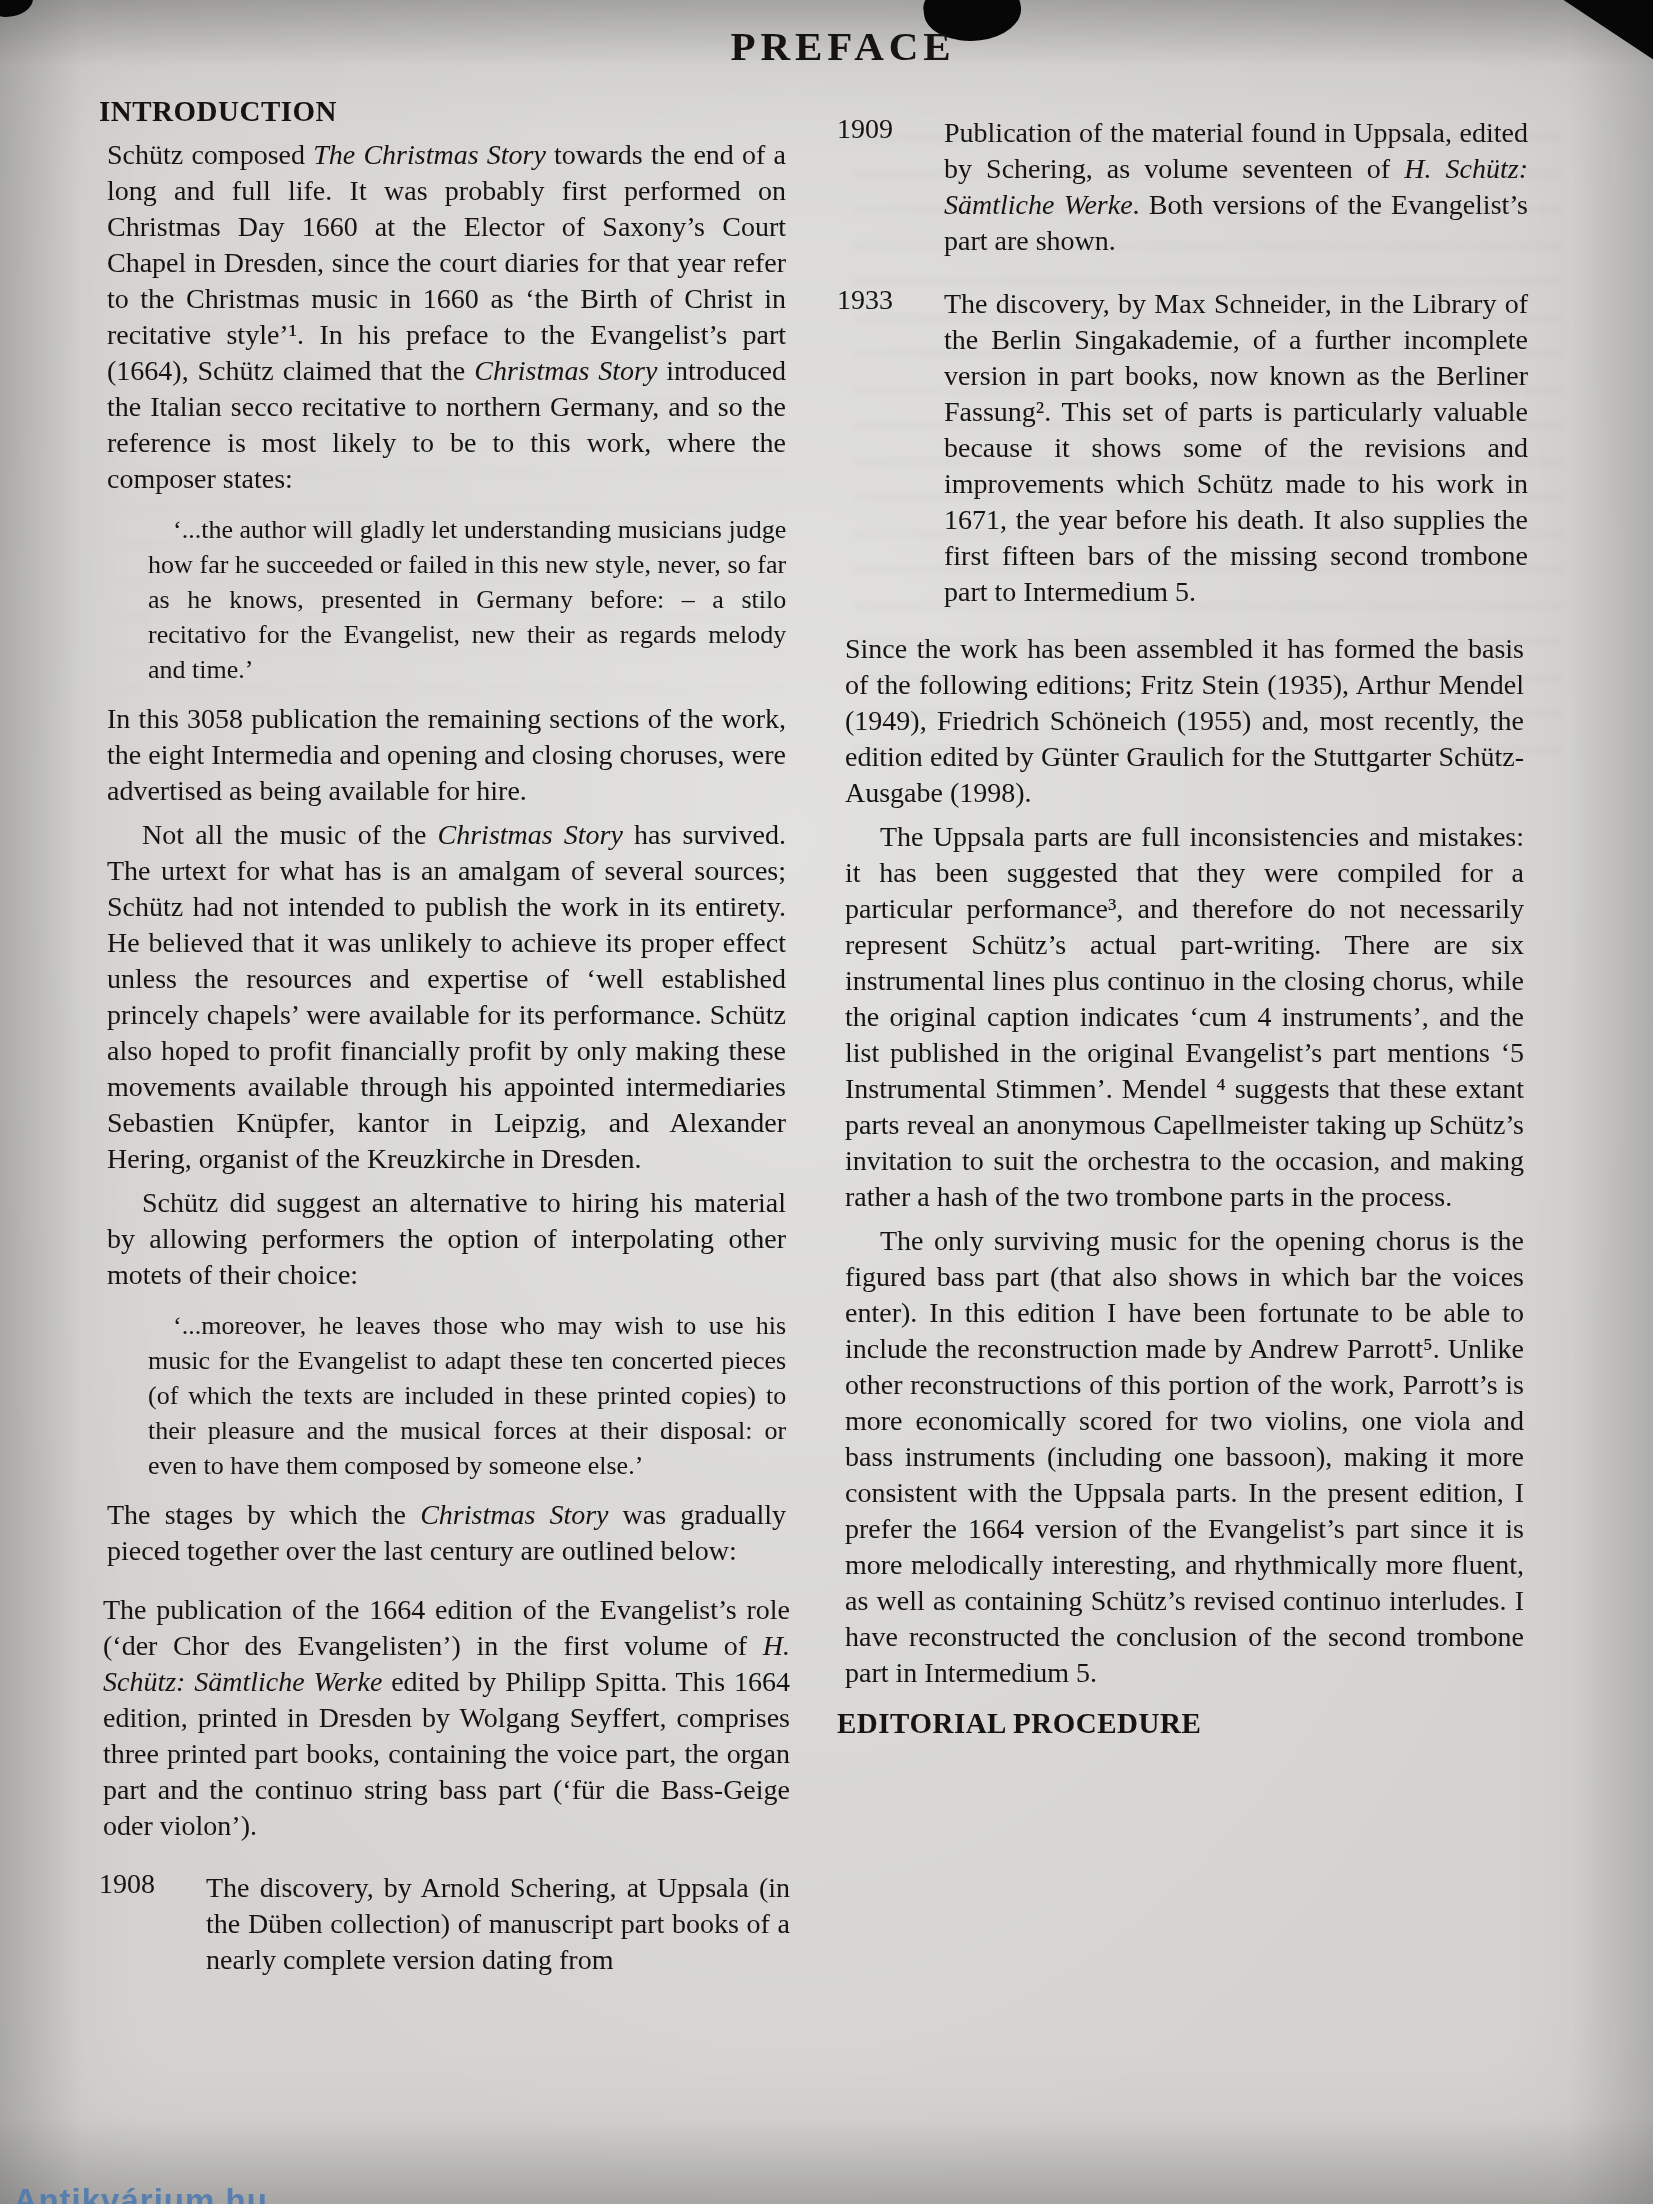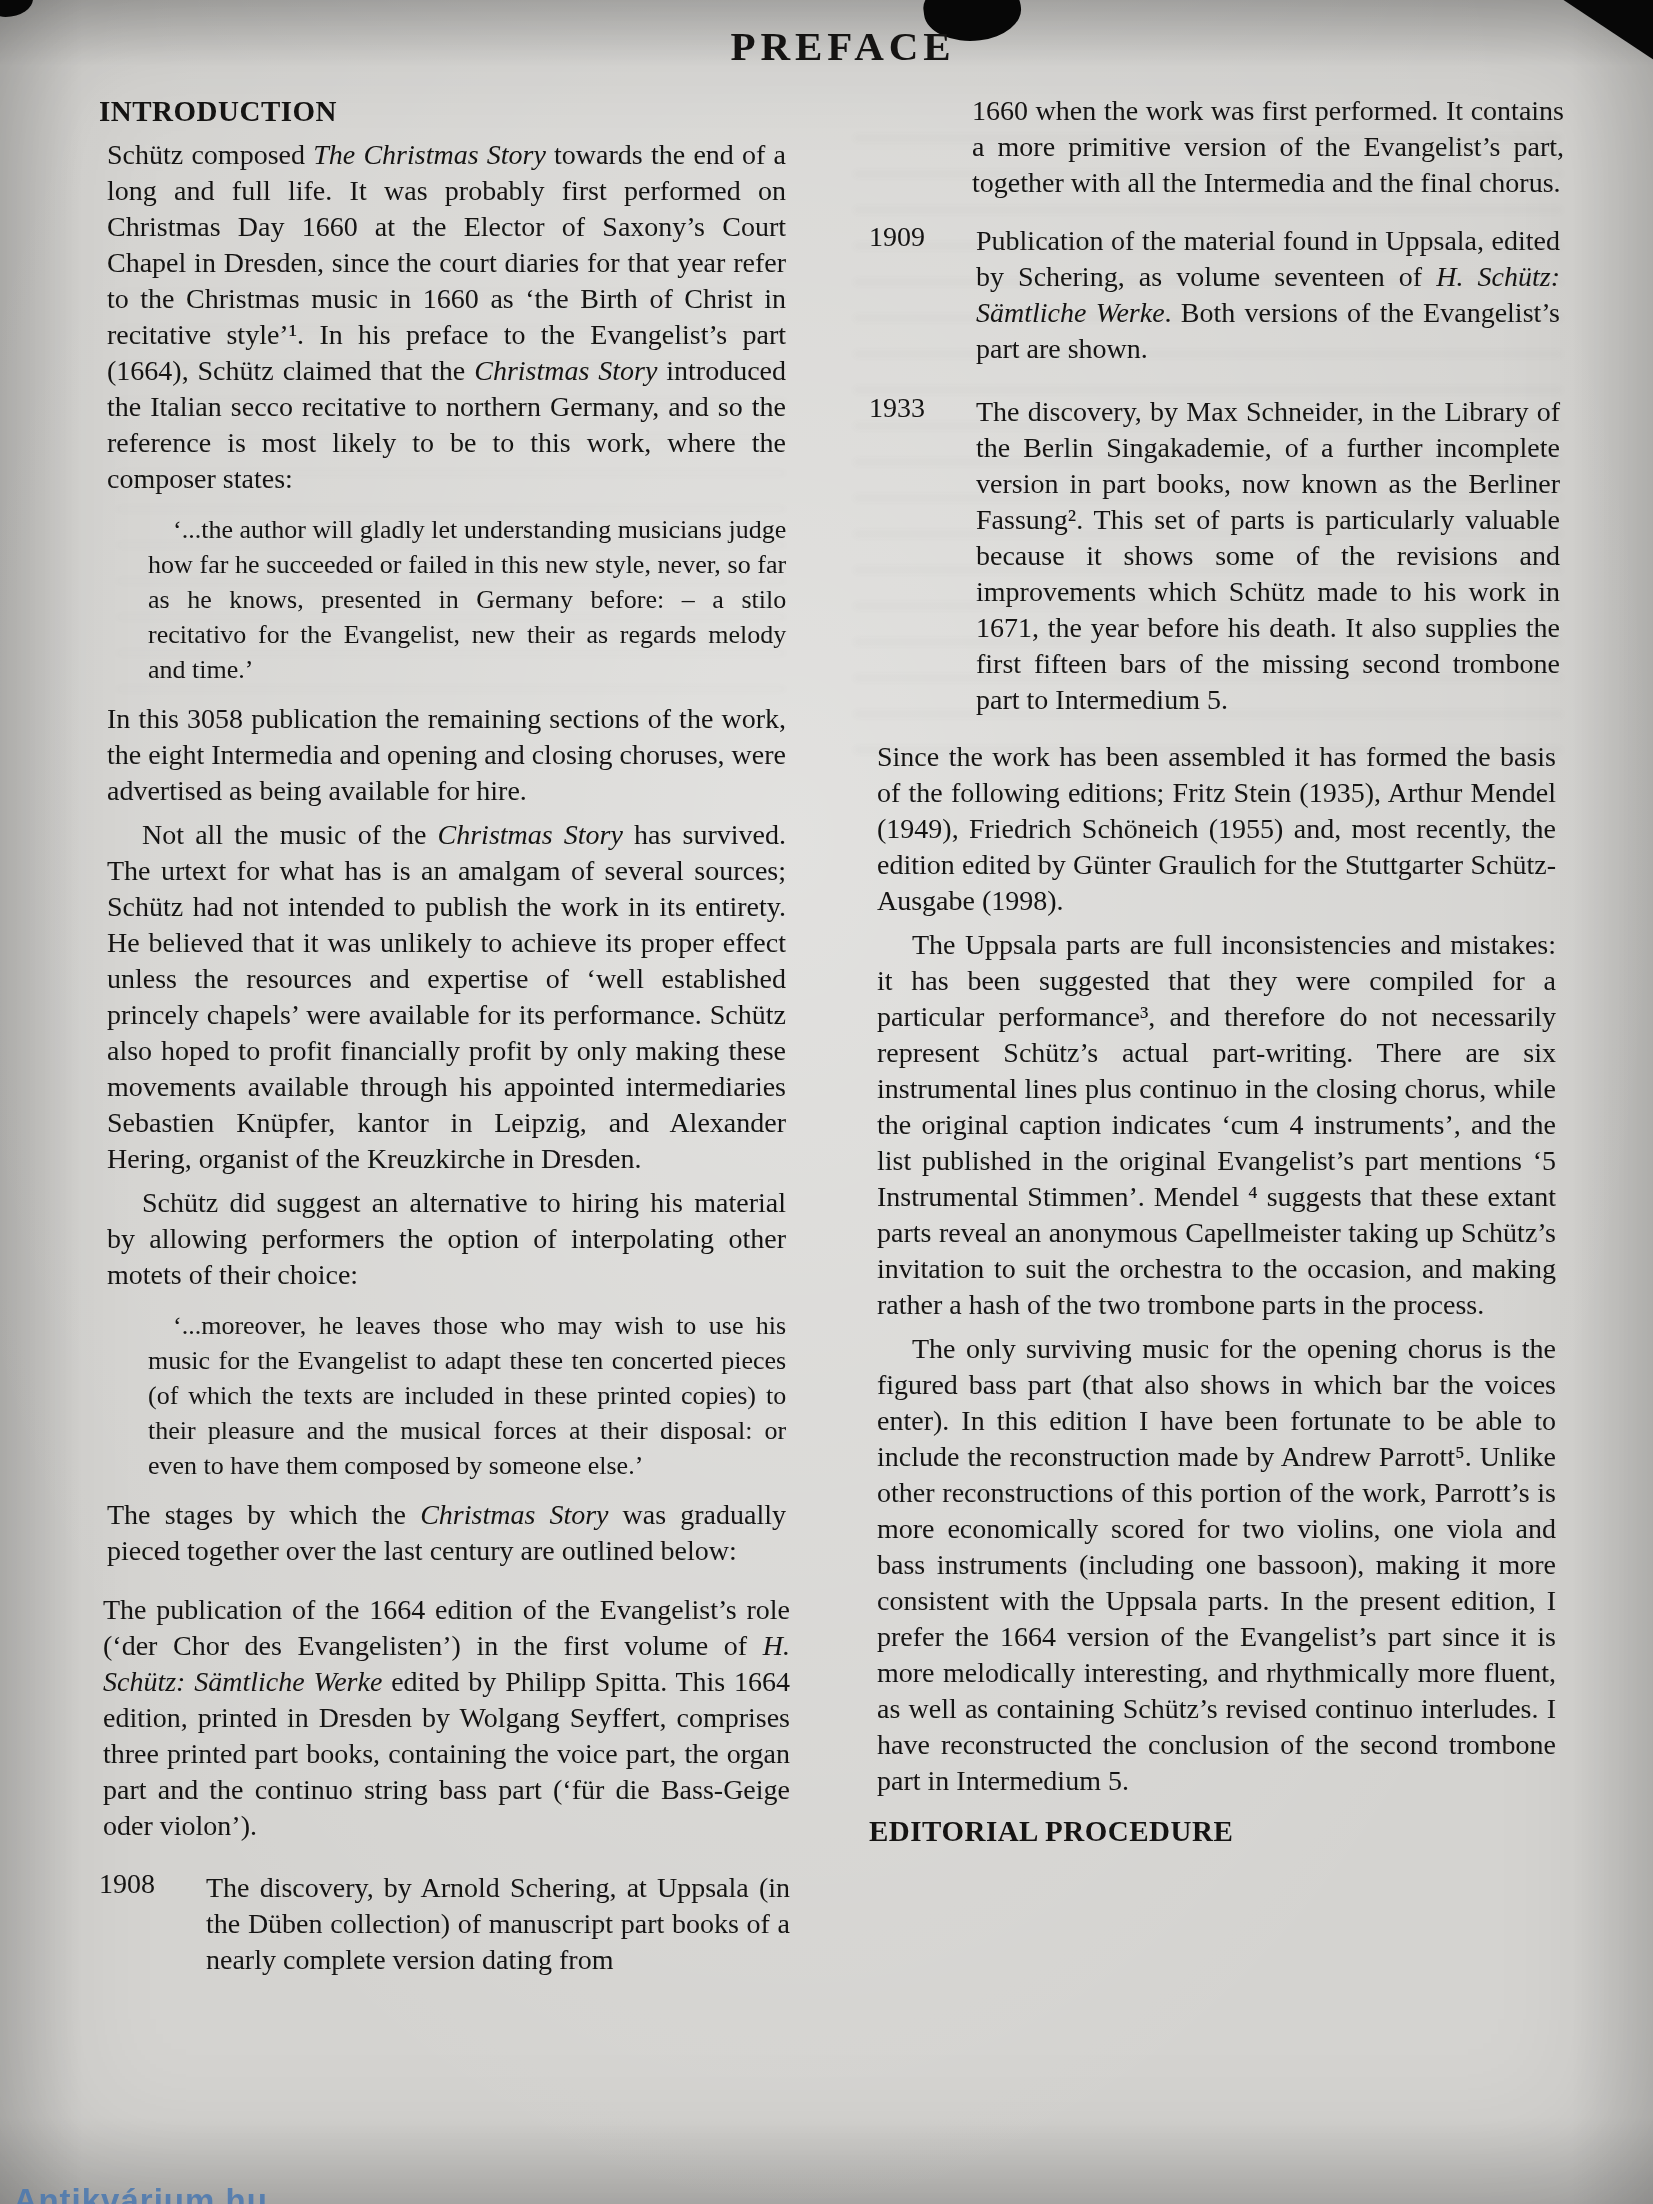--- a/index.html
+++ b/index.html
@@ -38,21 +38,21 @@
   .blob-top  { top: -19.4px; left: 924px; width: 97px; height: 60px; border-radius: 45% 60% 55% 65%; transform: rotate(-7deg); }
 
   .title {
     position: absolute; top: 5.8px; left: 0; width: 100%;
     margin: 16px; text-align: center;
     font-size: 41px; font-weight: bold; letter-spacing: 4.9px;
   }
 
   .columns {
     position: absolute; top: 93px; left: 99px;
-    display: flex; gap: 75px;
+    display: flex; gap: 43px;
   }
   .col {
     width: 695px;
     font-size: 28px; line-height: 36px;
     text-align: justify;
   }
   .col h2 {
     margin: 0; font-size: 29px; line-height: 36px;
     letter-spacing: 0.5px; text-align: left;
   }
@@ -107,21 +107,20 @@
         <p class="entry-text">The publication of the 1664 edition of the Evangelist’s role (‘der Chor des Evangelisten’) in the first volume of <i>H. Schütz: Sämtliche Werke</i> edited by Philipp Spitta. This 1664 edition, printed in Dresden by Wolgang Seyffert, comprises three printed part books, containing the voice part, the organ part and the continuo string bass part (‘für die Bass-Geige oder violon’).</p>
       </div>
 
       <div class="entry">
         <span class="year">1908</span>
         <p class="entry-text">The discovery, by Arnold Schering, at Uppsala (in the Düben collection) of manuscript part books of a nearly complete version dating from</p>
       </div>
     </div>
 
     <div class="col">
-      <div class="entry-cont">1660 when the work was first performed. It contains a more primitive version of the Evangelist’s part, together with all the Intermedia and the final chorus.</div>
 
       <div class="entry">
         <span class="year">1909</span>
         <p class="entry-text">Publication of the material found in Uppsala, edited by Schering, as volume seventeen of <i>H. Schütz: Sämtliche Werke</i>. Both versions of the Evangelist’s part are shown.</p>
       </div>
 
       <div class="entry">
         <span class="year">1933</span>
         <p class="entry-text">The discovery, by Max Schneider, in the Library of the Berlin Singakademie, of a further incomplete version in part books, now known as the Berliner Fassung². This set of parts is particularly valuable because it shows some of the revisions and improvements which Schütz made to his work in 1671, the year before his death. It also supplies the first fifteen bars of the missing second trombone part to Intermedium 5.</p>
       </div>

